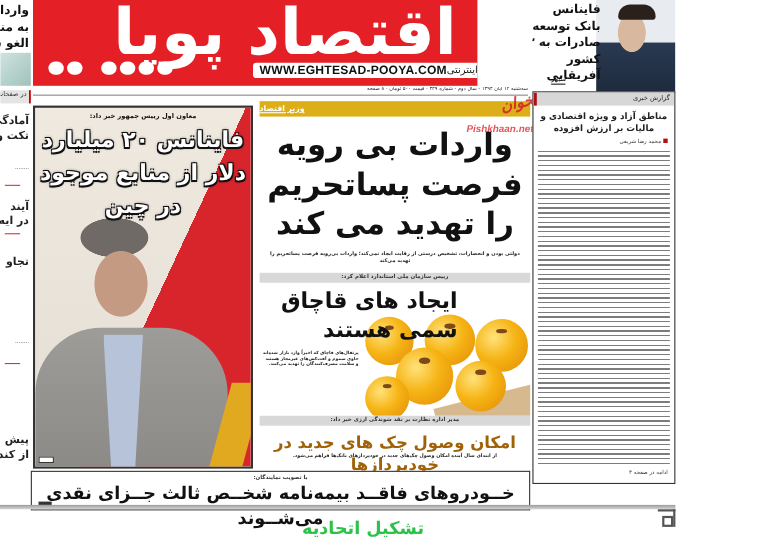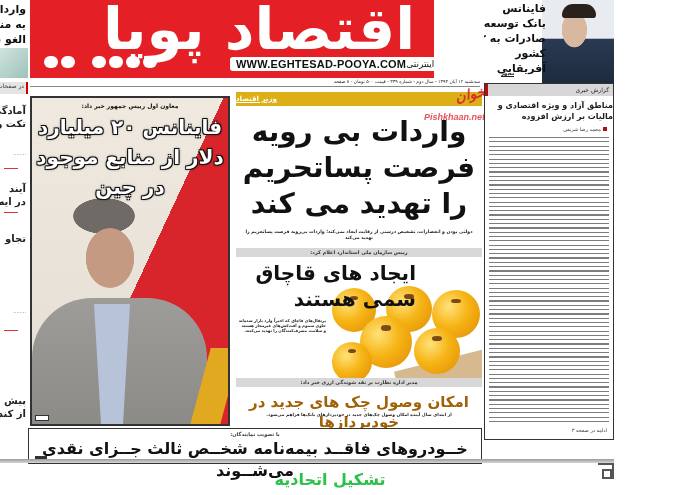--- a/index.html
+++ b/index.html
@@ -31,21 +31,21 @@
   
   .teaser { position: absolute; left: 484px; top: 0; width: 130px; height: 85px; overflow: hidden; }
   .teaser-photo { position: absolute; left: 58px; top: 0; width: 72px; height: 85px; background: radial-gradient(ellipse at 45% 35%, #d9b8a0 0 22%, transparent 23%), linear-gradient(180deg,#e8ecf0 0%,#e8ecf0 45%,#2a3a52 46%,#1d2a3d 100%); }
   .teaser-hair { position: absolute; left: 78px; top: 4px; width: 34px; height: 14px; border-radius: 14px 14px 4px 4px; background: #2a211c; }
   .teaser-title { position: absolute; right: 68px; top: 1px; width: 70px; text-align: right; direction: rtl; font-weight: bold; font-size: 11px; line-height: 15px; color: #111; }
   .teaser-logo { position: absolute; left: 17px; top: 70px; font-size: 5px; font-weight: bold; color: #222; border-bottom: 1px solid #222; }
 
   
   .right-col { position: absolute; left: 484px; top: 83px; width: 130px; height: 357px; border: 1px solid #333; background: #fff; overflow: hidden; }
   .rc-header { height: 12px; background: #d7d7d7; border-left: 3px solid #b40f0f; font-size: 6px; direction: rtl; text-align: right; padding-right: 4px; line-height: 12px; color: #222; }
-  .rc-title { direction: rtl; font-weight: bold; font-size: 8px; line-height: 11px; color: #222; margin-top: 4px; }
+  .rc-title { direction: rtl; text-align: center; font-weight: bold; font-size: 8px; line-height: 11px; color: #222; margin-top: 4px; }
   .rc-author { direction: rtl; text-align: right; font-size: 5px; color: #333; padding-right: 6px; margin-top: 4px; }
   .rc-author::before { content: ""; display: inline-block; width: 4px; height: 4px; background: #b40f0f; margin-left: 2px; }
   .rc-body { margin: 3px 4px 0 4px; height: 290px; background-image: repeating-linear-gradient(180deg, transparent 0, transparent 2px, #7d7d7d 2px, #7d7d7d 3.2px, transparent 3.2px, transparent 4.3px); direction: rtl; font-size: 4px; color: transparent; overflow: hidden; }
   .rc-foot { direction: rtl; text-align: right; font-size: 5px; color: #333; padding-right: 6px; margin-top: 2px; }
 
   
   .main-photo-box { position: absolute; left: 30px; top: 96px; width: 200px; height: 330px; border: 2px solid #333; overflow: hidden; background: #eee; padding-left: 36px; }
   .mp-img { position: absolute; left: 0; top: 0; width: 100%; height: 100%;
     background:
       radial-gradient(ellipse 34px 42px at 78px 160px, #c49a82 0 70%, transparent 72%),

